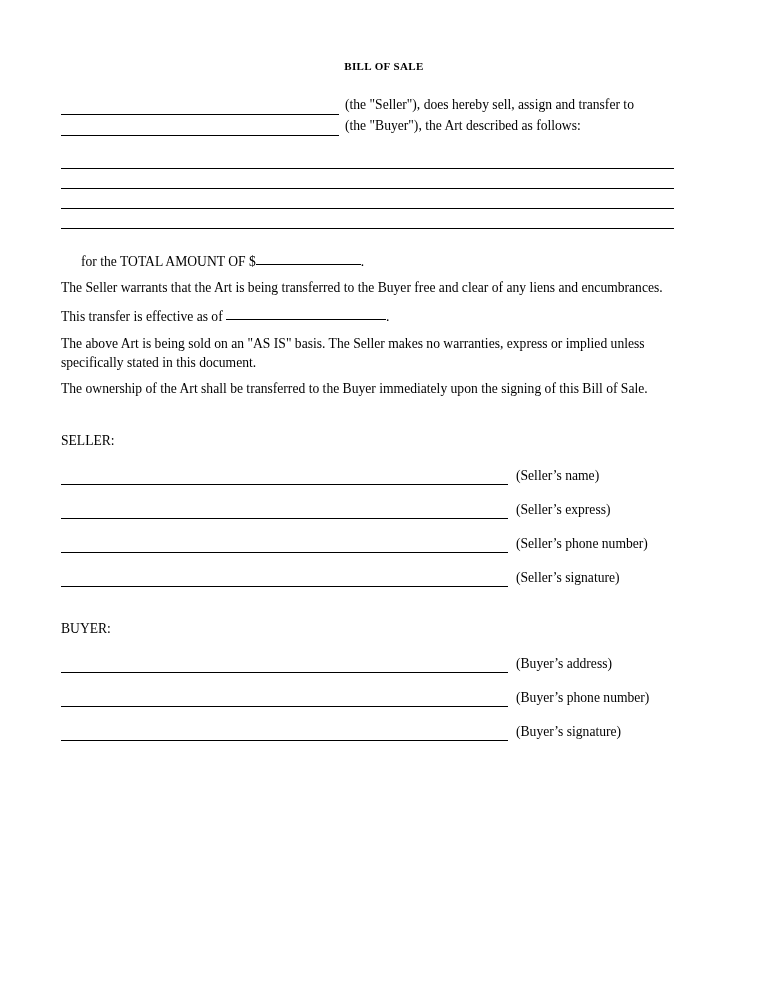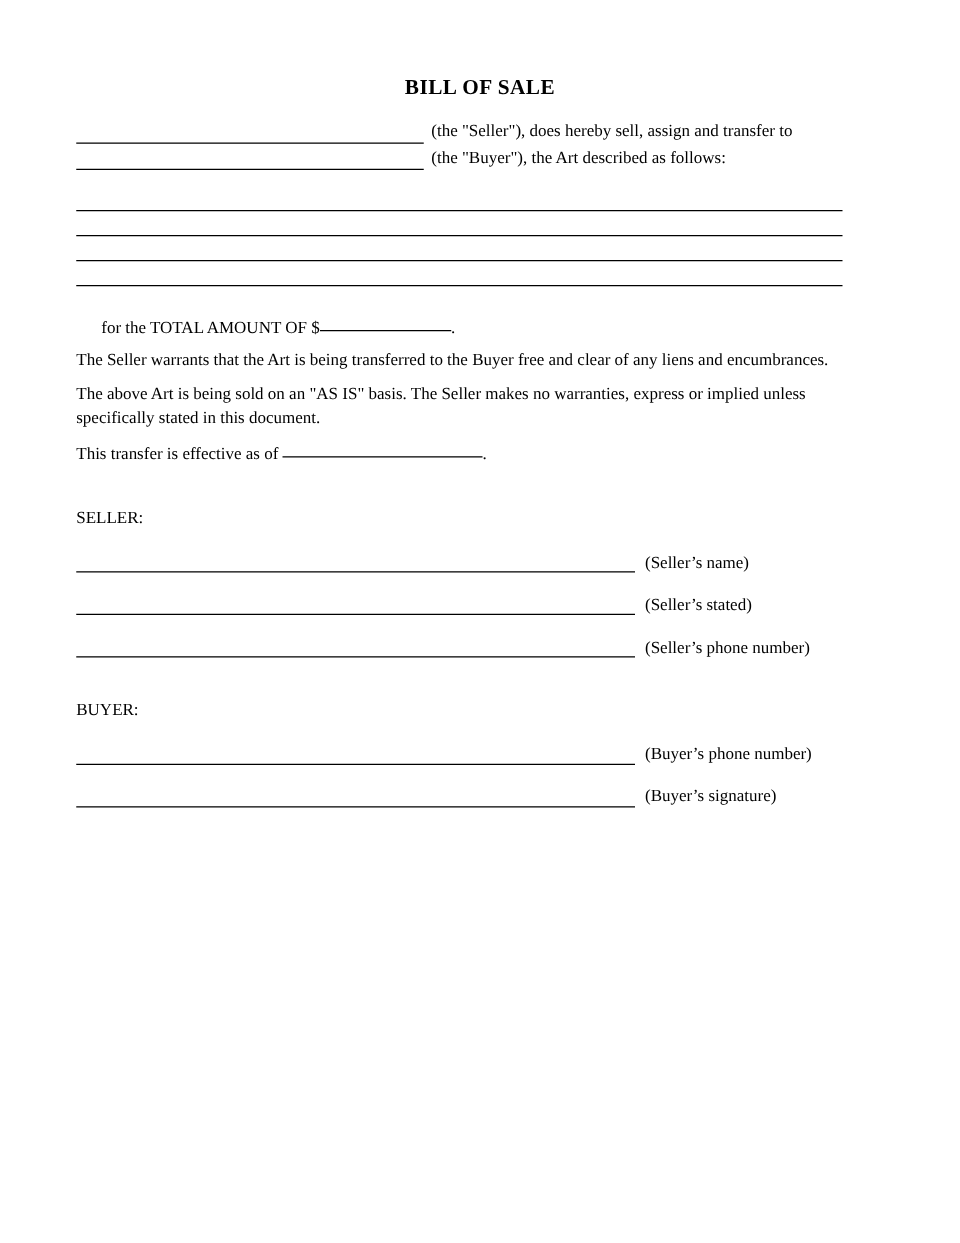--- a/index.html
+++ b/index.html
@@ -21,21 +21,21 @@
     height: 994px;
     background: #ffffff;
     box-sizing: border-box;
   }
   .doc-title {
     position: absolute;
     top: 60px;
     left: 0;
     width: 768px;
     text-align: center;
-    font-size: 17px;
+    font-size: 11px;
     font-weight: bold;
     letter-spacing: 0.4px;
   }
   .content {
     position: absolute;
     left: 61px;
     top: 96px;
     width: 614px;
     font-size: 13.6px;
     line-height: 1.38;
@@ -129,48 +129,57 @@
       <div class="desc-line"></div>
       <div class="desc-line"></div>
     </div>
 
     <div class="amount-line">
       <span>for the TOTAL AMOUNT OF $</span><span class="blank blank-amount"></span><span>.</span>
     </div>
 
     <div class="para">The Seller warrants that the Art is being transferred to the Buyer free and clear of any liens and encumbrances.</div>
 
-    <div class="para">The above Art is being sold on an "AS IS" basis.  The Seller makes no warranties, express or implied unless specifically stated in this document.</div>
-
     <div class="para">
       <span>This transfer is effective as of </span><span class="blank blank-date"></span><span>.</span>
     </div>
 
+    <div class="para">The above Art is being sold on an "AS IS" basis.  The Seller makes no warranties, express or implied unless specifically stated in this document.</div>
+
+    <div class="para">The ownership of the Art shall be transferred to the Buyer immediately upon the signing of this Bill of Sale.</div>
 
     <div class="section-head">SELLER:</div>
 
     <div class="sig-row">
       <span class="sig-blank"></span>
       <span class="sig-label">(Seller’s name)</span>
     </div>
 
     <div class="sig-row">
       <span class="sig-blank"></span>
-      <span class="sig-label">(Seller’s stated)</span>
+      <span class="sig-label">(Seller’s express)</span>
     </div>
 
     <div class="sig-row">
       <span class="sig-blank"></span>
       <span class="sig-label">(Seller’s phone number)</span>
     </div>
 
+    <div class="sig-row">
+      <span class="sig-blank"></span>
+      <span class="sig-label">(Seller’s signature)</span>
+    </div>
 
     <div class="section-head">BUYER:</div>
 
 
+    <div class="sig-row">
+      <span class="sig-blank"></span>
+      <span class="sig-label">(Buyer’s address)</span>
+    </div>
 
     <div class="sig-row">
       <span class="sig-blank"></span>
       <span class="sig-label">(Buyer’s phone number)</span>
     </div>
 
     <div class="sig-row">
       <span class="sig-blank"></span>
       <span class="sig-label">(Buyer’s signature)</span>
     </div>

